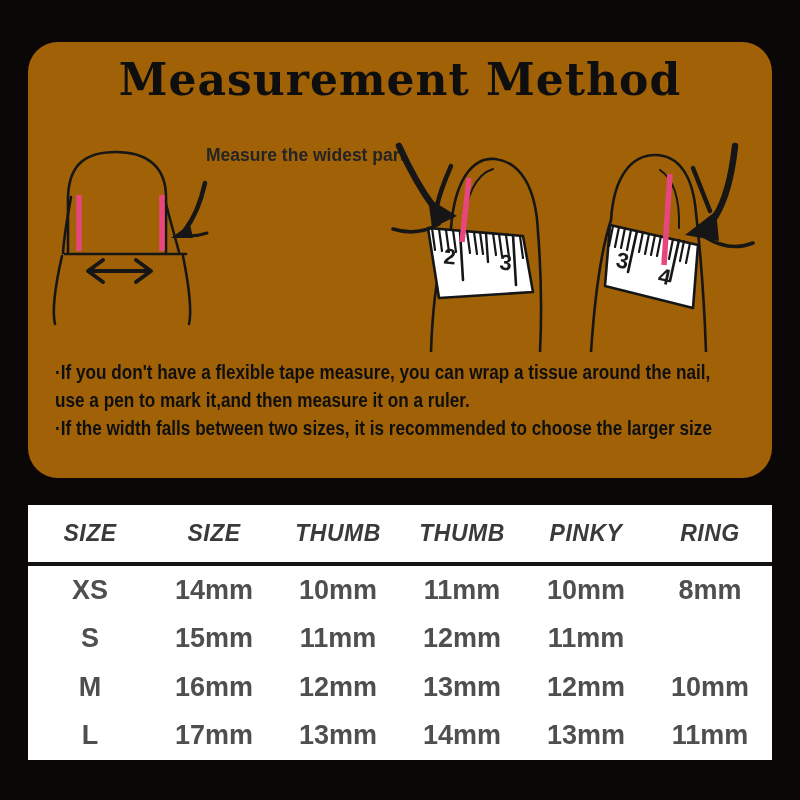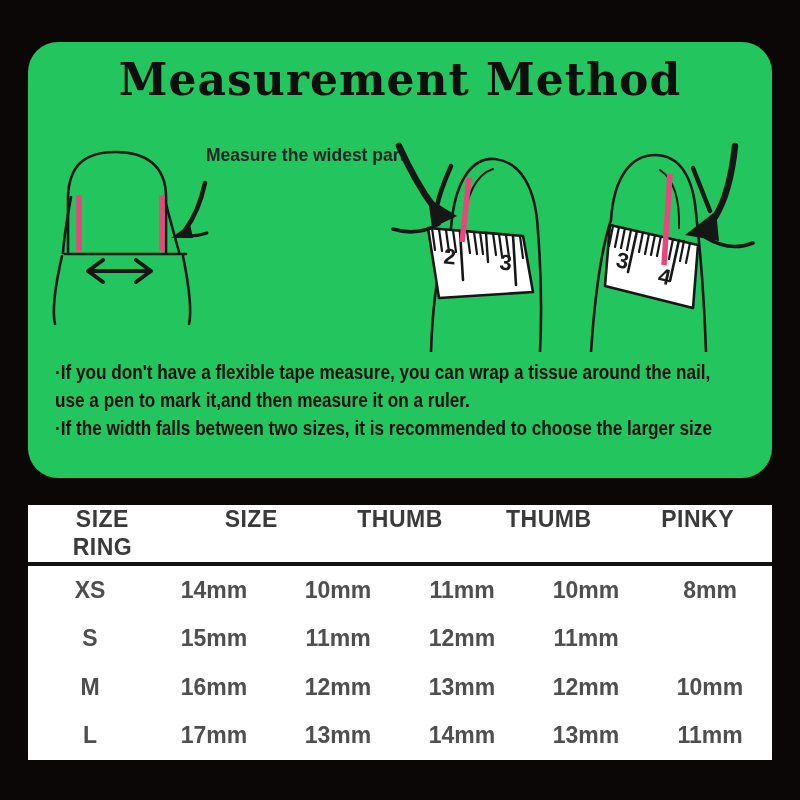--- a/index.html
+++ b/index.html
@@ -4,21 +4,21 @@
 <style>
   html,body{margin:0;padding:0;}
   body{
     width:800px;height:800px;background:#0a0706;
     font-family:"Liberation Sans",sans-serif;position:relative;overflow:hidden;
   }
   .stage{position:absolute;left:0;top:0;width:800px;height:800px;}
   
   .panel-top{
     position:absolute;left:28px;top:42px;width:744px;height:436px;
-    background:#22c55e;border-radius:30px;
+    background:#a16207;border-radius:30px;
   }
   .title{
     position:absolute;left:0;right:0;top:12px;text-align:center;
     font-family:"DejaVu Serif","Liberation Serif",serif;font-weight:700;
     font-size:44px;color:#0e0e0e;letter-spacing:1px;
   }
   .annotation{
     position:absolute;left:178px;top:102px;
     font-size:17.5px;font-weight:700;color:#242424;line-height:23px;
   }
@@ -28,30 +28,30 @@
     font-size:19.5px;font-weight:700;color:#0f0f0f;line-height:28px;
     transform:scaleX(0.88);transform-origin:0 0;
   }
   .instructions div{white-space:nowrap;}
   
   .panel-table{
     position:absolute;left:28px;top:505px;width:744px;height:255px;
     background:#ffffff;
   }
   .t-head{
-    display:grid;grid-template-columns:repeat(5,1fr);height:57px;
-    align-items:center;border-bottom:4px solid #131313;
+    display:grid;grid-template-columns:repeat(6,1fr);height:57px;
+    align-items:center;border-bottom:4px solid #131313;font-style:italic;
   }
   .t-head .cell{
     text-align:center;font-size:23px;font-weight:700;color:#3a3a3a;letter-spacing:0.5px;
   }
   .t-row{
     display:grid;grid-template-columns:repeat(6,1fr);height:48.5px;align-items:center;
   }
-  .t-row .cell{text-align:center;font-size:23px;font-weight:700;color:#4f4f4f;}
+  .t-row .cell{text-align:center;font-size:27px;font-weight:700;color:#4f4f4f;}
   svg .ink{stroke:#161616;fill:none;stroke-linecap:round;}
   svg .pink{stroke:#e8477d;stroke-linecap:butt;}
   svg .num{font-family:"Liberation Sans",sans-serif;font-weight:700;font-size:22px;fill:#1c1c1c;text-anchor:middle;}
 </style>
 </head>
 <body>
 
 <div class="stage">
 
   <div class="panel-top">

